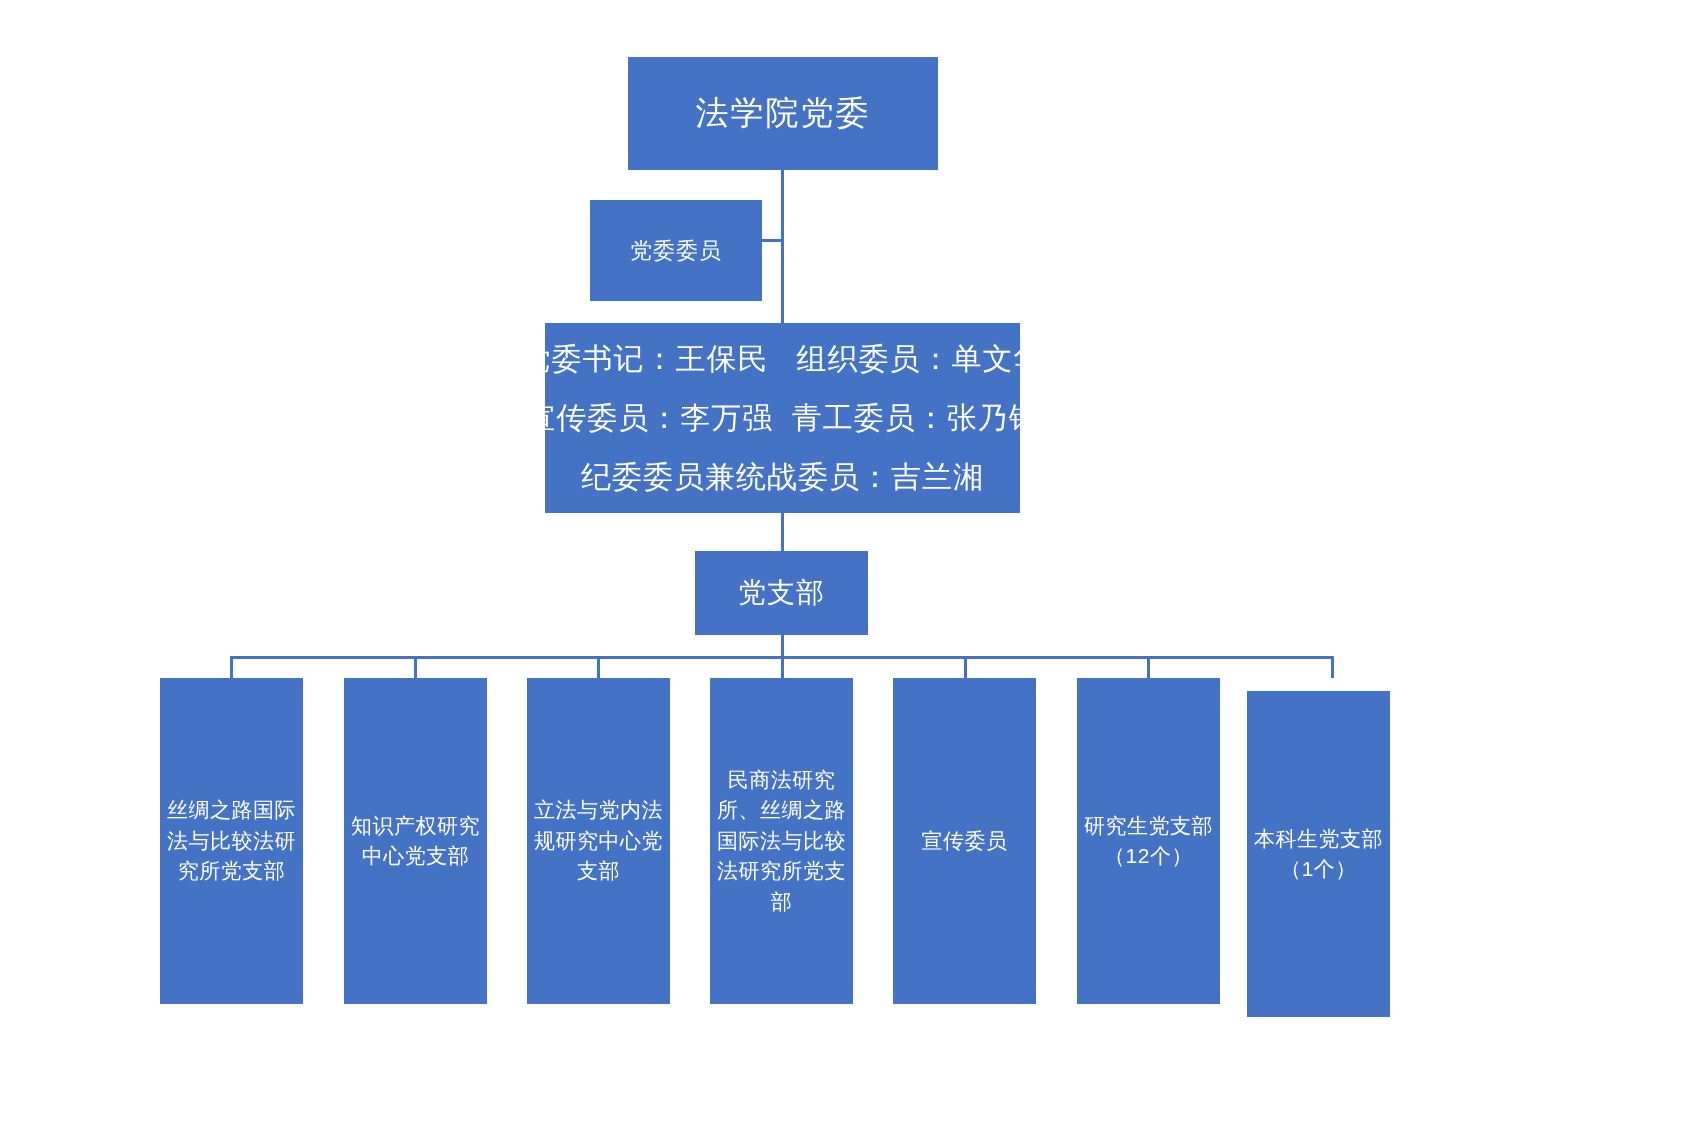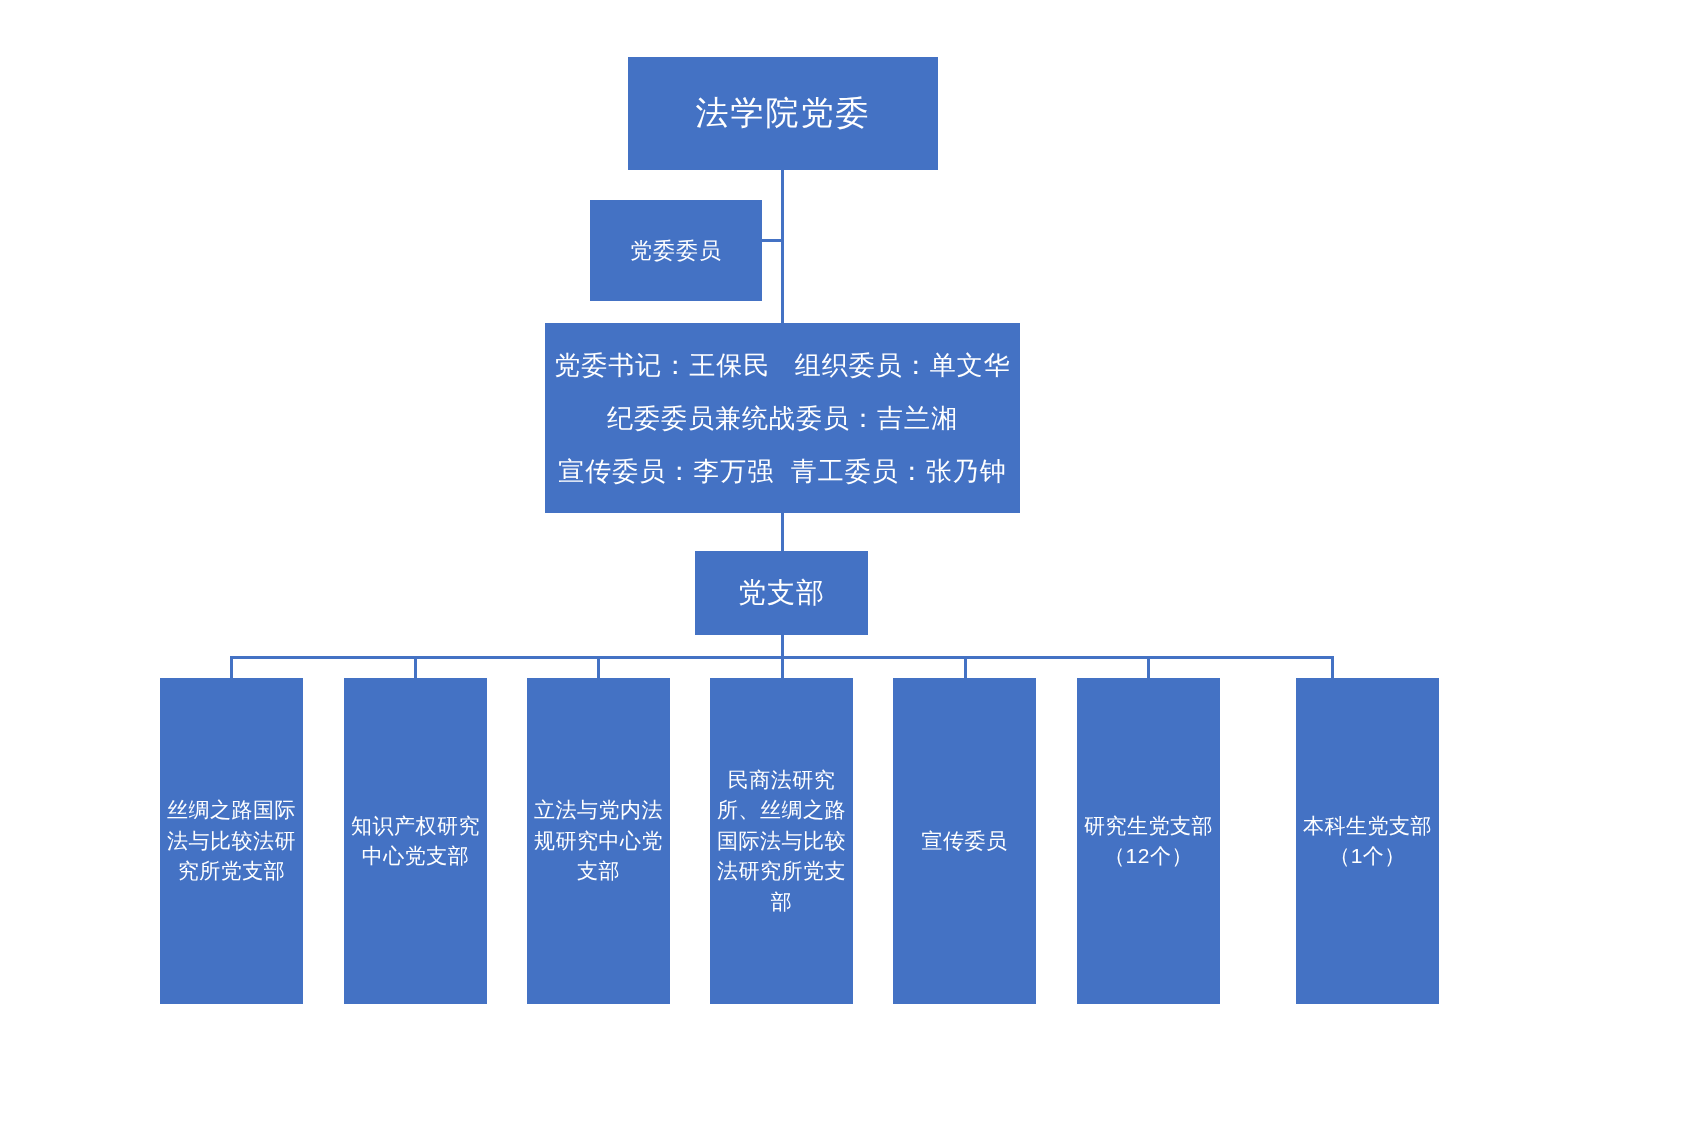--- a/index.html
+++ b/index.html
@@ -32,21 +32,21 @@
   .root-box { left: 628px; top: 57px; width: 310px; height: 113px; font-size: 33px; letter-spacing: 2px; }
 
   
   .members-box { left: 590px; top: 200px; width: 172px; height: 101px; font-size: 22px; letter-spacing: 1px; }
 
   
   .detail-box {
     left: 545px; top: 323px; width: 475px; height: 190px;
     flex-direction: column;
     gap: 18px;
-    font-size: 26px;
+    font-size: 30px;
     letter-spacing: 1px;
   }
   .detail-box .detail-line { display: block; white-space: pre; }
 
   
   .hub-box { left: 695px; top: 551px; width: 173px; height: 84px; font-size: 28px; letter-spacing: 1px; }
 
   
   .trunk-top     { left: 781px; top: 157px; width: 3px; height: 166px; }
   .members-link  { left: 762px; top: 239px; width: 20px; height: 3px; }
@@ -71,21 +71,21 @@
     line-height: 1.45;
     padding: 8px 6px;
     letter-spacing: 0.5px;
   }
   .branch-1 { left: 160px; justify-content: center; }
   .branch-2 { left: 344px; }
   .branch-3 { left: 527px; }
   .branch-4 { left: 710px; }
   .branch-5 { left: 893px; }
   .branch-6 { left: 1077px; }
-  .branch-7 { left: 1296px; }
+  .branch-7 { left: 1247px; margin-top: 13px; }
 </style>
 </head>
 <body>
 
 <div class="canvas">
 
   <div class="line trunk-top"></div>
   <div class="line members-link"></div>
   <div class="line trunk-mid"></div>
   <div class="line trunk-low"></div>
@@ -101,22 +101,22 @@
   <div class="node root-box">
     <span>法学院党委</span>
   </div>
 
   <div class="node members-box">
     <span>党委委员</span>
   </div>
 
   <div class="node detail-box">
     <span class="detail-line">党委书记：王保民   组织委员：单文华</span>
+    <span class="detail-line">宣传委员：李万强  青工委员：张乃钟</span>
     <span class="detail-line">纪委委员兼统战委员：吉兰湘</span>
-    <span class="detail-line">宣传委员：李万强  青工委员：张乃钟</span>
   </div>
 
   <div class="node hub-box">
     <span>党支部</span>
   </div>
 
   <div class="node branch branch-1">
     <span>丝绸之路国际法与比较法研究所党支部</span>
   </div>
   <div class="node branch branch-2">

